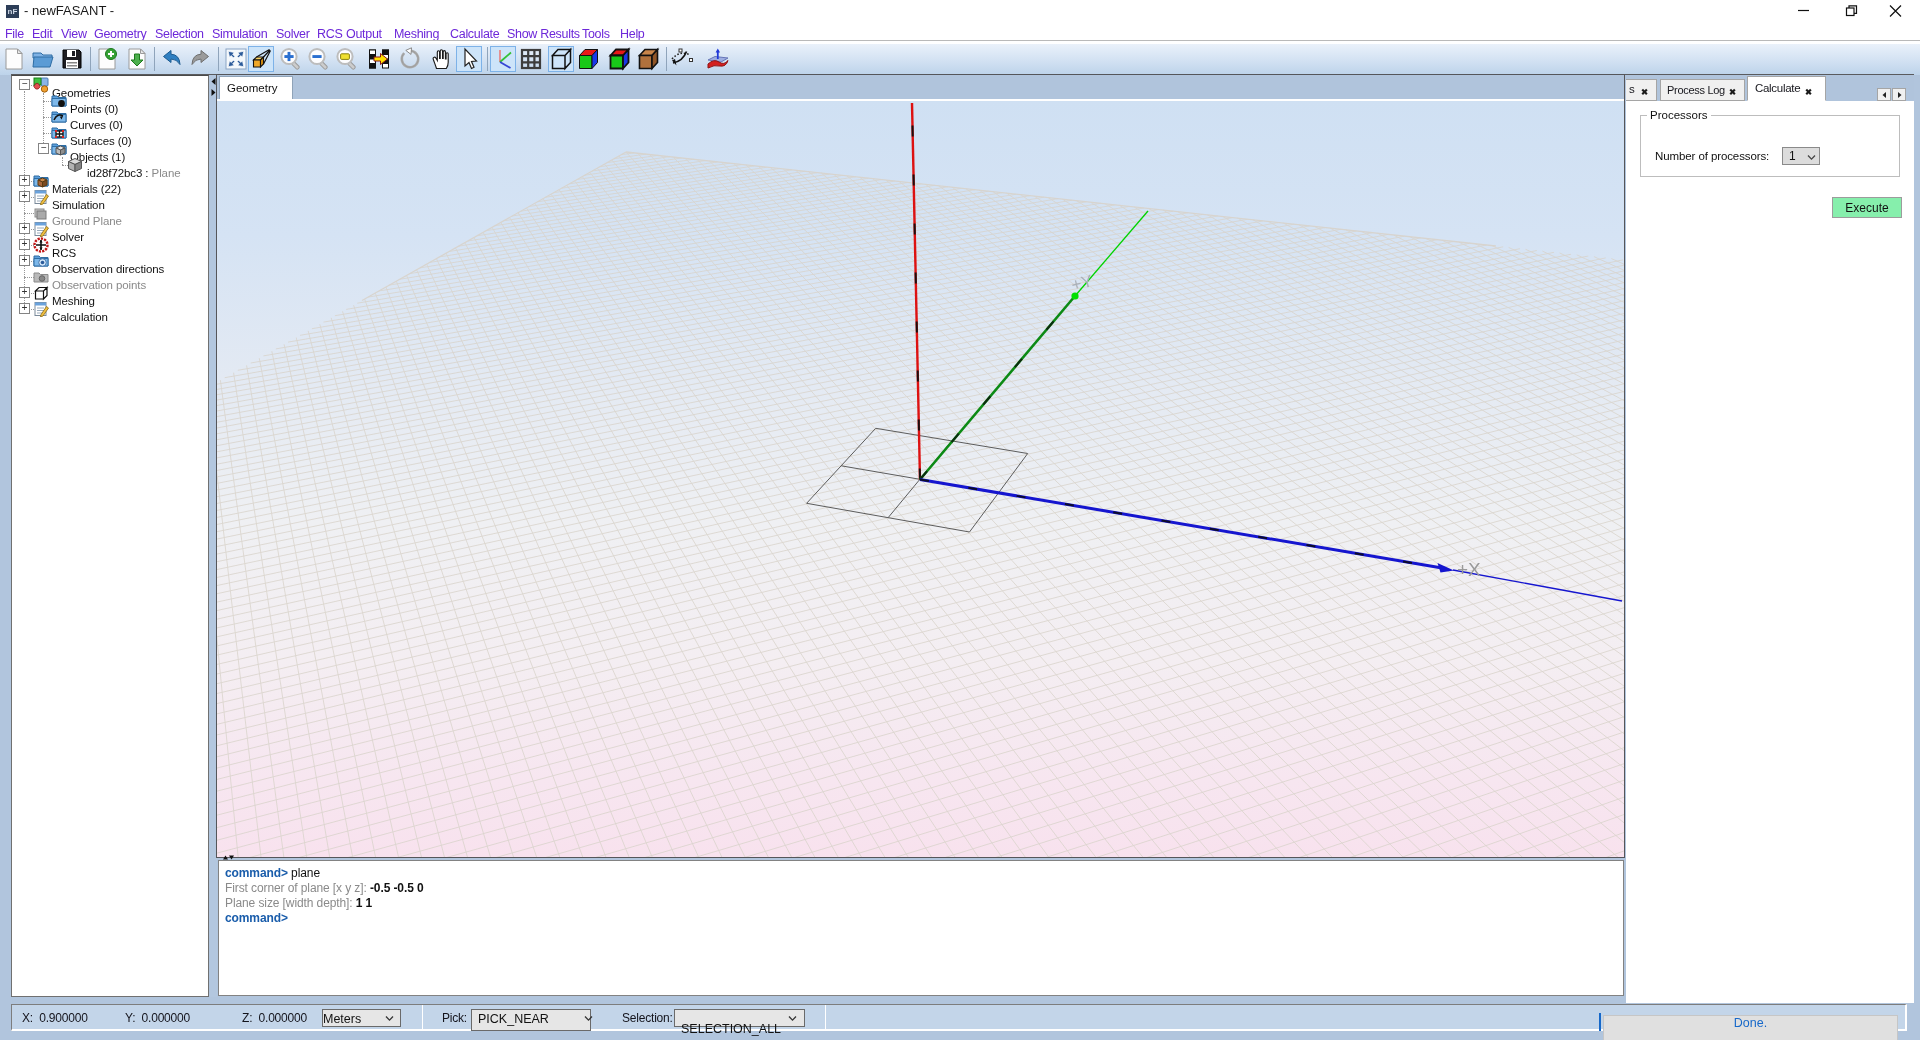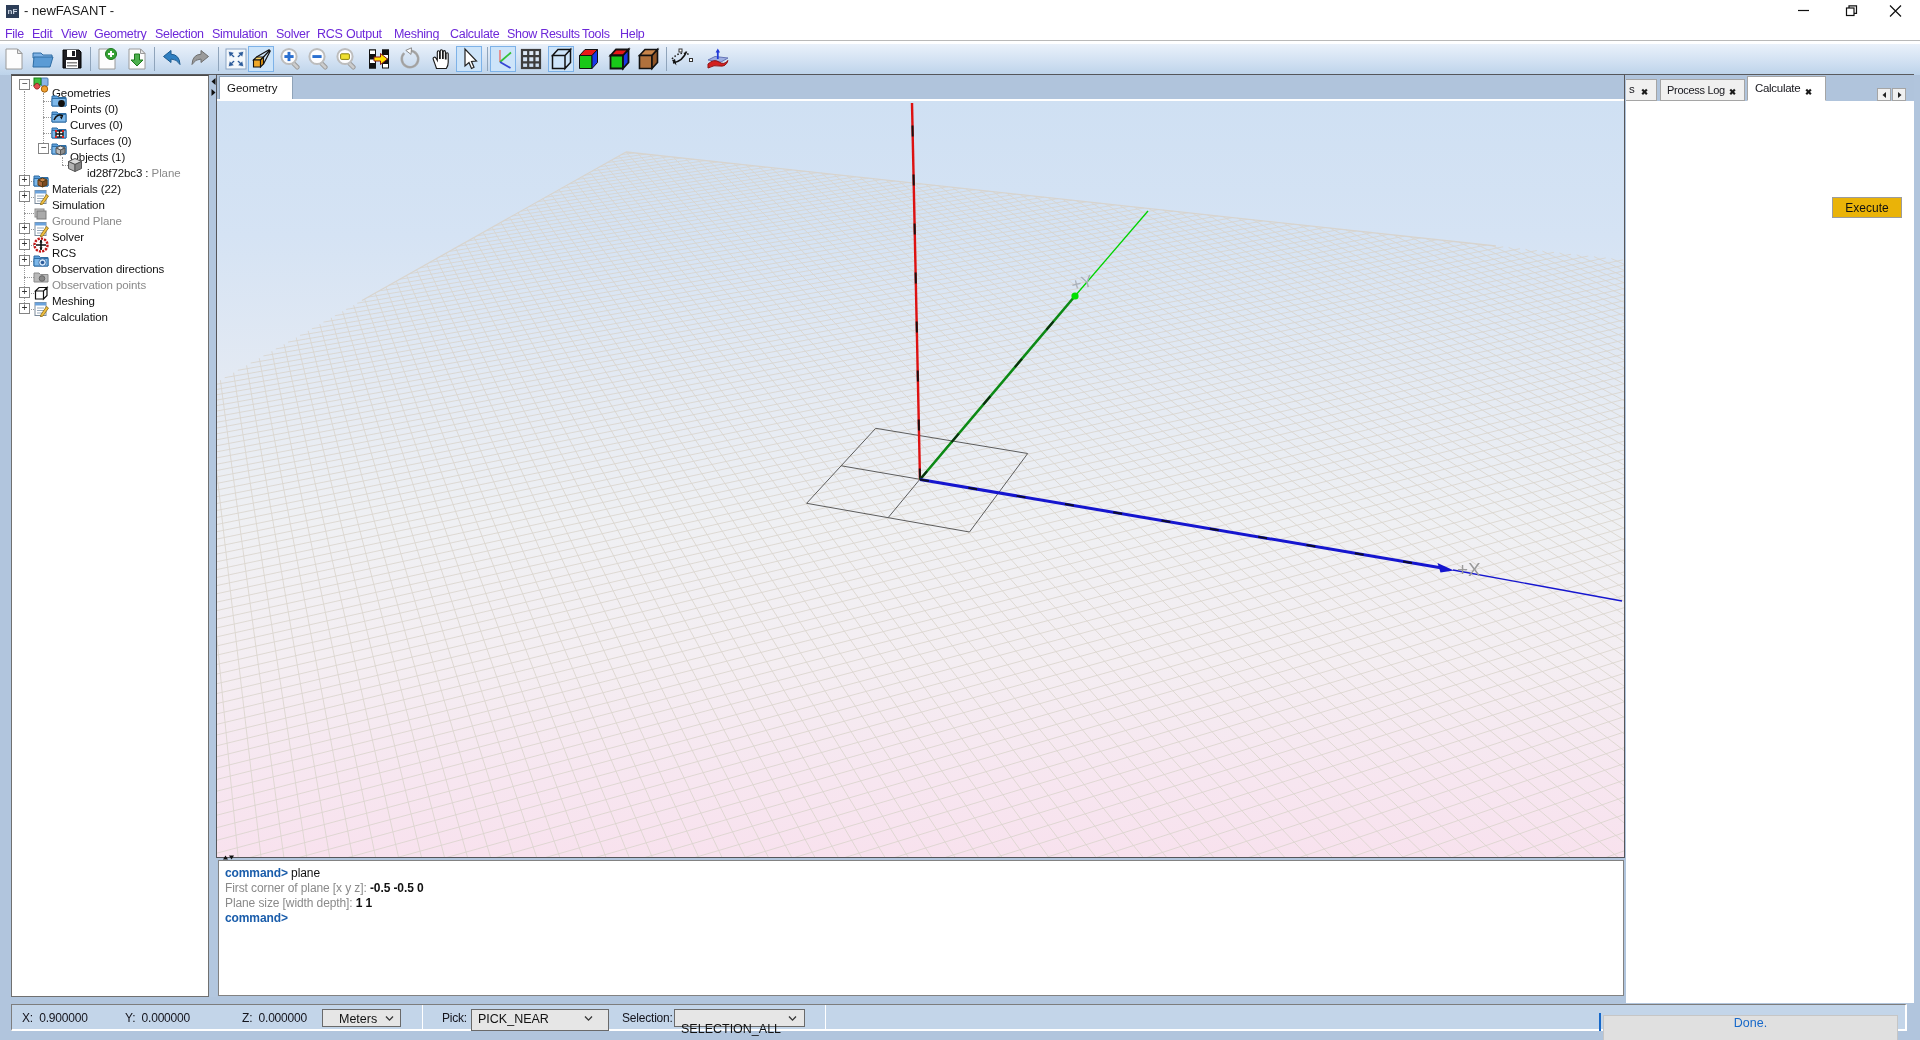--- a/index.html
+++ b/index.html
@@ -39,21 +39,21 @@
 .cg{color:#8a8a8a}
 .cv{color:#111;font-weight:bold}
 
 #rp{left:1626px;top:75px;width:288px;height:928px;background:#fff;overflow:hidden}
 #rptabs{left:0;top:0;width:288px;height:26px;background:#b0c4dc}
 .rtab{position:absolute;background:#f0f0f0;border:1px solid #a5a5a5;font-size:11.5px;letter-spacing:-0.3px;color:#16161c}
 .rtx{font-weight:bold;font-size:8.5px;color:#1a1a1a}
 #fset{left:14px;top:40px;width:260px;height:62px;border:1px solid #bdbdbd}
 #fleg{position:absolute;left:6px;top:-7px;background:#fff;padding:0 3px;font-size:11.5px}
 #combo1{position:absolute;left:141px;top:31px;width:38px;height:18px;background:#dcdcdc;border:1px solid #8a8a8a;font-size:12px;padding:1px 0 0 6px}
-#exec{left:206px;top:122px;width:70px;height:21px;background:#eab308;border:1px solid #9c9c9c;text-align:center;font-size:12px;padding-top:3px}
+#exec{left:206px;top:122px;width:70px;height:21px;background:#86efac;border:1px solid #9c9c9c;text-align:center;font-size:12px;padding-top:3px}
 
 #status{left:11px;top:1004px;width:1896px;height:27px;background:#c3d5e9;border-top:1px solid #7d7d7d;border-left:1px solid #7d7d7d;border-right:2px solid #fff;border-bottom:2px solid #fff}
 .st{position:absolute;top:6px;font-size:12px;letter-spacing:-0.2px;color:#14141c}
 .scombo{position:absolute;top:4px;height:18px;background:#e6e6e6;border:1px solid #6a6a6a;font-size:12.5px;color:#111}
 .ssep{position:absolute;top:0;width:1px;height:25px;background:#7d7d7d;border-right:1px solid #fff}
 </style></head>
 <body>
 <div id="title" class="abs"></div>
 <div id="appicon" class="abs">nF</div>
 <div id="titletxt" class="abs">- newFASANT -</div>
@@ -667,32 +667,39 @@
 <div class="rtab" style="left:34px;top:4px;width:85px;height:22px;padding:4px 0 0 6px;font-size:11px">Process Log</div>
 <div class="rtx abs" style="left:103px;top:12px">✖</div>
 <div class="rtab" style="left:121px;top:1px;width:79px;height:25px;background:#fff;border-bottom:1px solid #fff;padding:5px 0 0 7px">Calculate</div>
 <div class="rtx abs" style="left:179px;top:12px">✖</div>
 <div class="rtab" style="left:251px;top:13px;width:14px;height:13px"></div>
 <div class="rtab" style="left:266px;top:13px;width:14px;height:13px"></div>
 <svg class="abs" style="left:253px;top:16px" width="26" height="8" viewBox="0 0 26 8">
       <path d="M7 1 L3.5 4 L7 7 Z" fill="#222"></path>
       <path d="M19 1 L22.5 4 L19 7 Z" fill="#222"></path>
     </svg>
+<div id="fset" class="abs">
+      <div id="fleg">Processors</div>
+<div class="abs" style="left:14px;top:34px;font-size:11.5px;letter-spacing:-0.1px">Number of processors:</div>
+<div id="combo1">1<svg class="abs" style="left:24px;top:6px" width="9" height="7" viewBox="0 0 9 6">
+          <path d="M1 1 L4.5 4.6 L8 1" fill="none" stroke="#444" stroke-width="1.3"></path>
+        </svg></div>
+</div>
 <div id="exec" class="abs">Execute</div>
 </div>
 <div id="status" class="abs">
 <span class="st" style="left:10px">X:&nbsp; 0.900000</span>
 <span class="st" style="left:113px">Y:&nbsp; 0.000000</span>
 <span class="st" style="left:230px">Z:&nbsp; 0.000000</span>
-<div class="scombo" style="left:310px;width:79px;padding:2px 0 0 16px">Meters<svg class="abs" style="left:62px;top:5px" width="9" height="7" viewBox="0 0 9 6">
+<div class="scombo" style="left:310px;width:79px;padding:2px 0 0 0">Meters<svg class="abs" style="left:62px;top:5px" width="9" height="7" viewBox="0 0 9 6">
         <path d="M1 1 L4.5 4.6 L8 1" fill="none" stroke="#333" stroke-width="1.3"></path>
       </svg></div>
 <div class="ssep" style="left:410px"></div>
 <span class="st" style="left:430px">Pick:</span>
-<div class="scombo" style="left:459px;width:138px;padding:2px 0 18px 6px">PICK_NEAR<svg class="abs" style="left:112px;top:5px" width="9" height="7" viewBox="0 0 9 6">
+<div class="scombo" style="left:459px;width:120px;padding:2px 0 18px 6px">PICK_NEAR<svg class="abs" style="left:112px;top:5px" width="9" height="7" viewBox="0 0 9 6">
         <path d="M1 1 L4.5 4.6 L8 1" fill="none" stroke="#333" stroke-width="1.3"></path>
       </svg></div>
 <div class="ssep" style="left:813px"></div>
 <span class="st" style="left:610px">Selection:</span>
 <div class="scombo" style="left:662px;width:131px;padding:12px 0 0 6px">SELECTION_ALL<svg class="abs" style="left:113px;top:5px" width="9" height="7" viewBox="0 0 9 6">
         <path d="M1 1 L4.5 4.6 L8 1" fill="none" stroke="#333" stroke-width="1.3"></path>
       </svg></div>
 <div class="abs" style="left:1587px;top:8px;width:2px;height:18px;background:#1668c9"></div>
 <div class="abs" style="left:1591px;top:10px;width:295px;height:28px;background:#e0e0e0;border:1px solid #c6c6c6;text-align:center;font-size:12.5px;color:#1668c9;padding-top:0px">Done.</div>
 </div>

